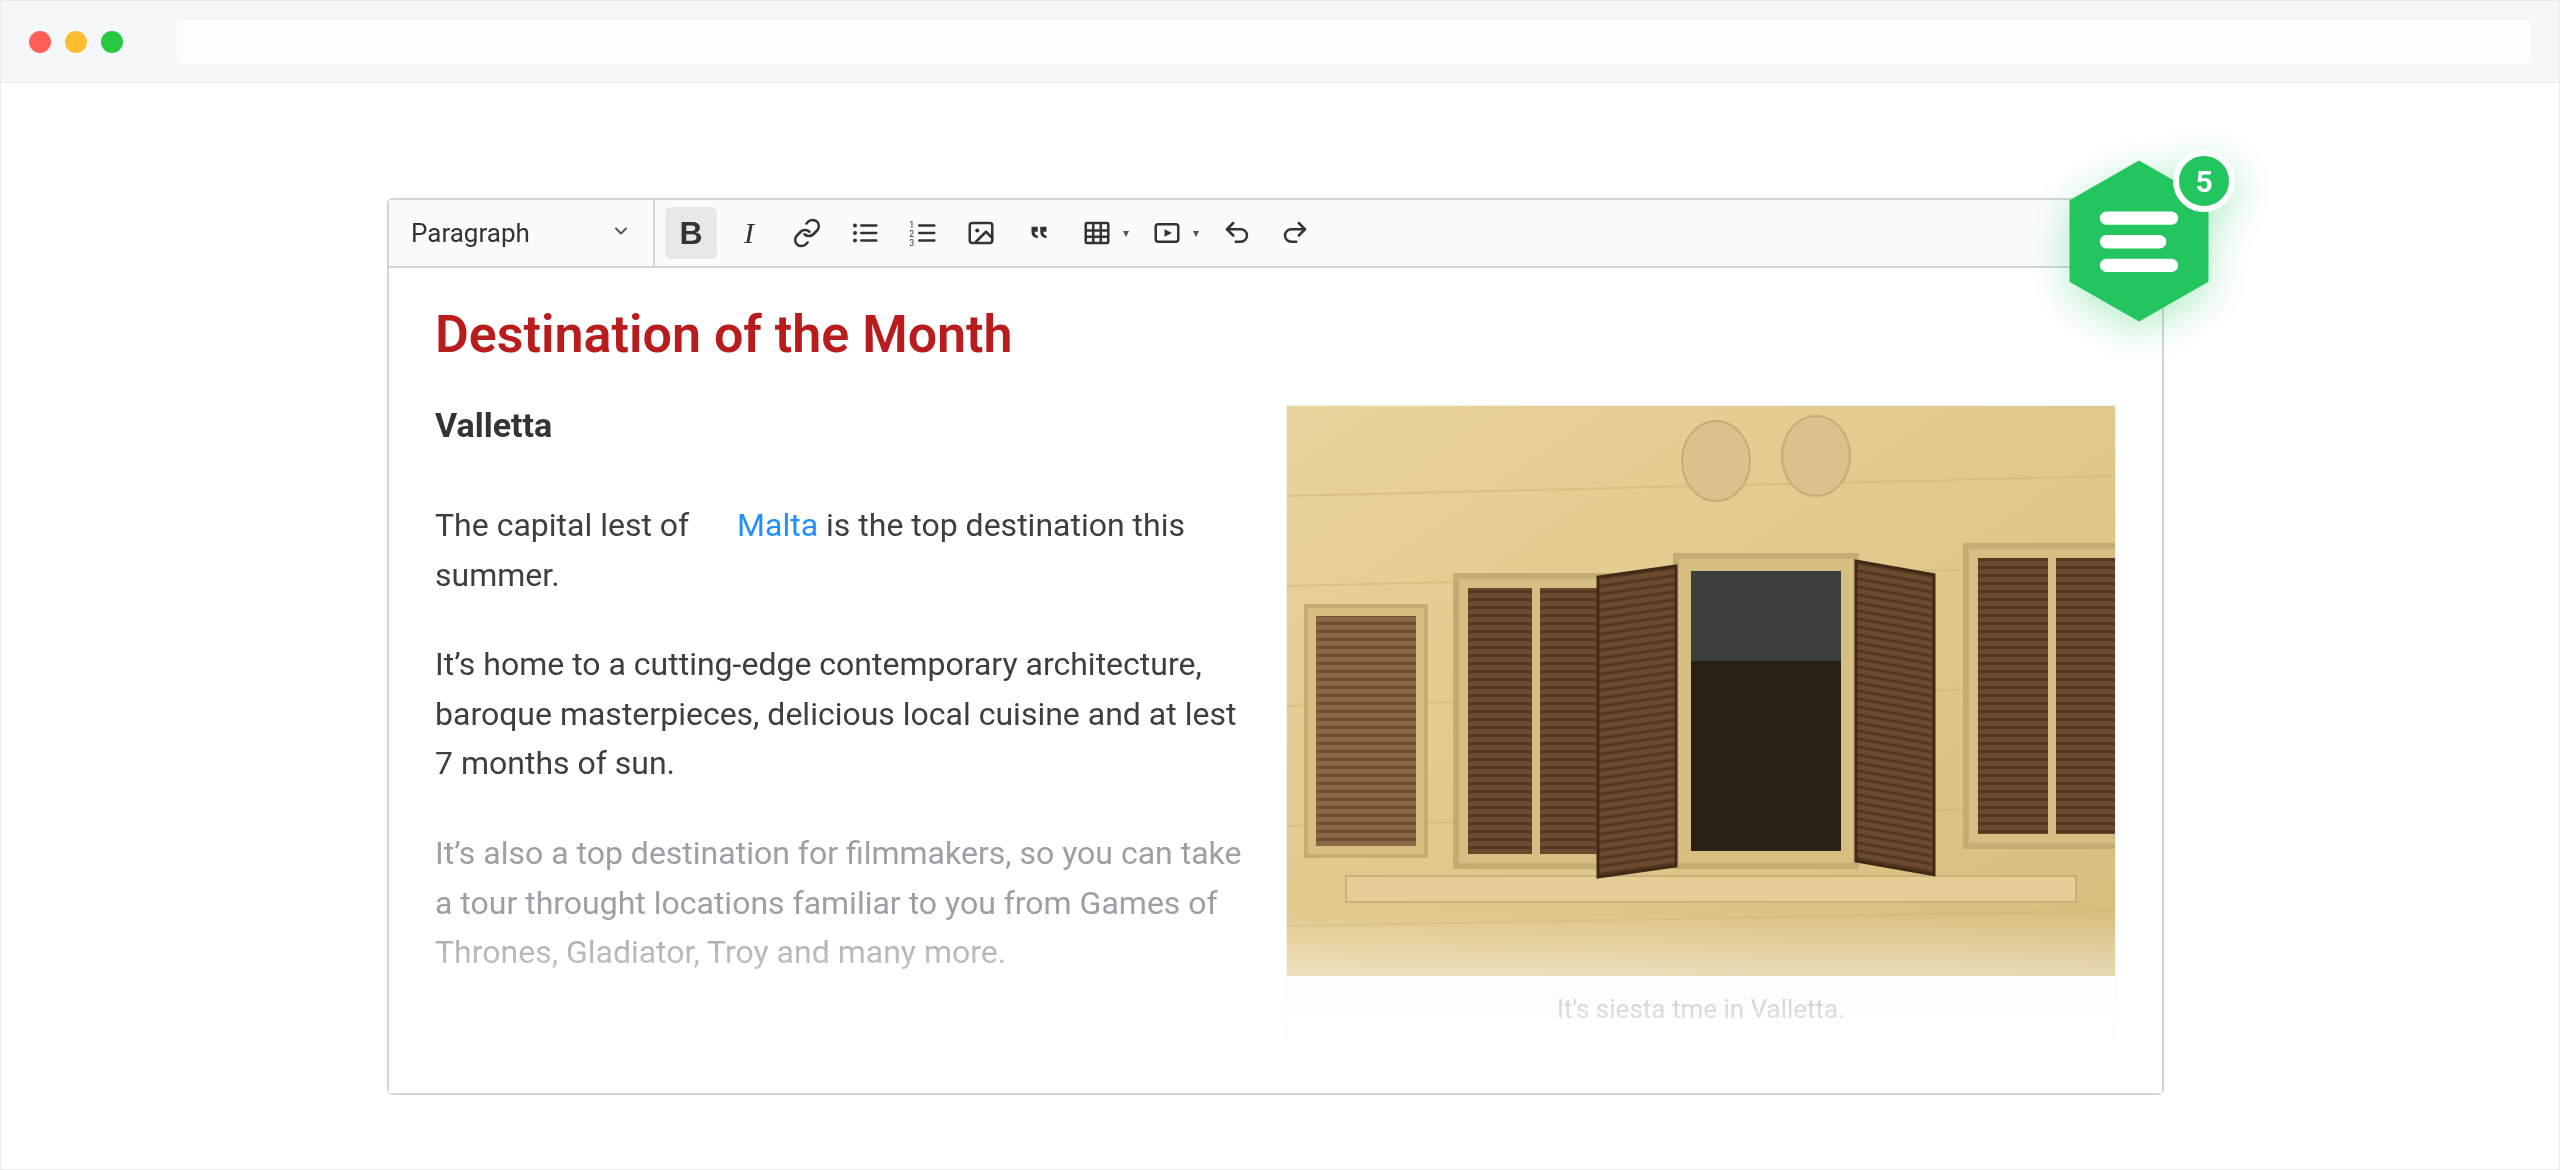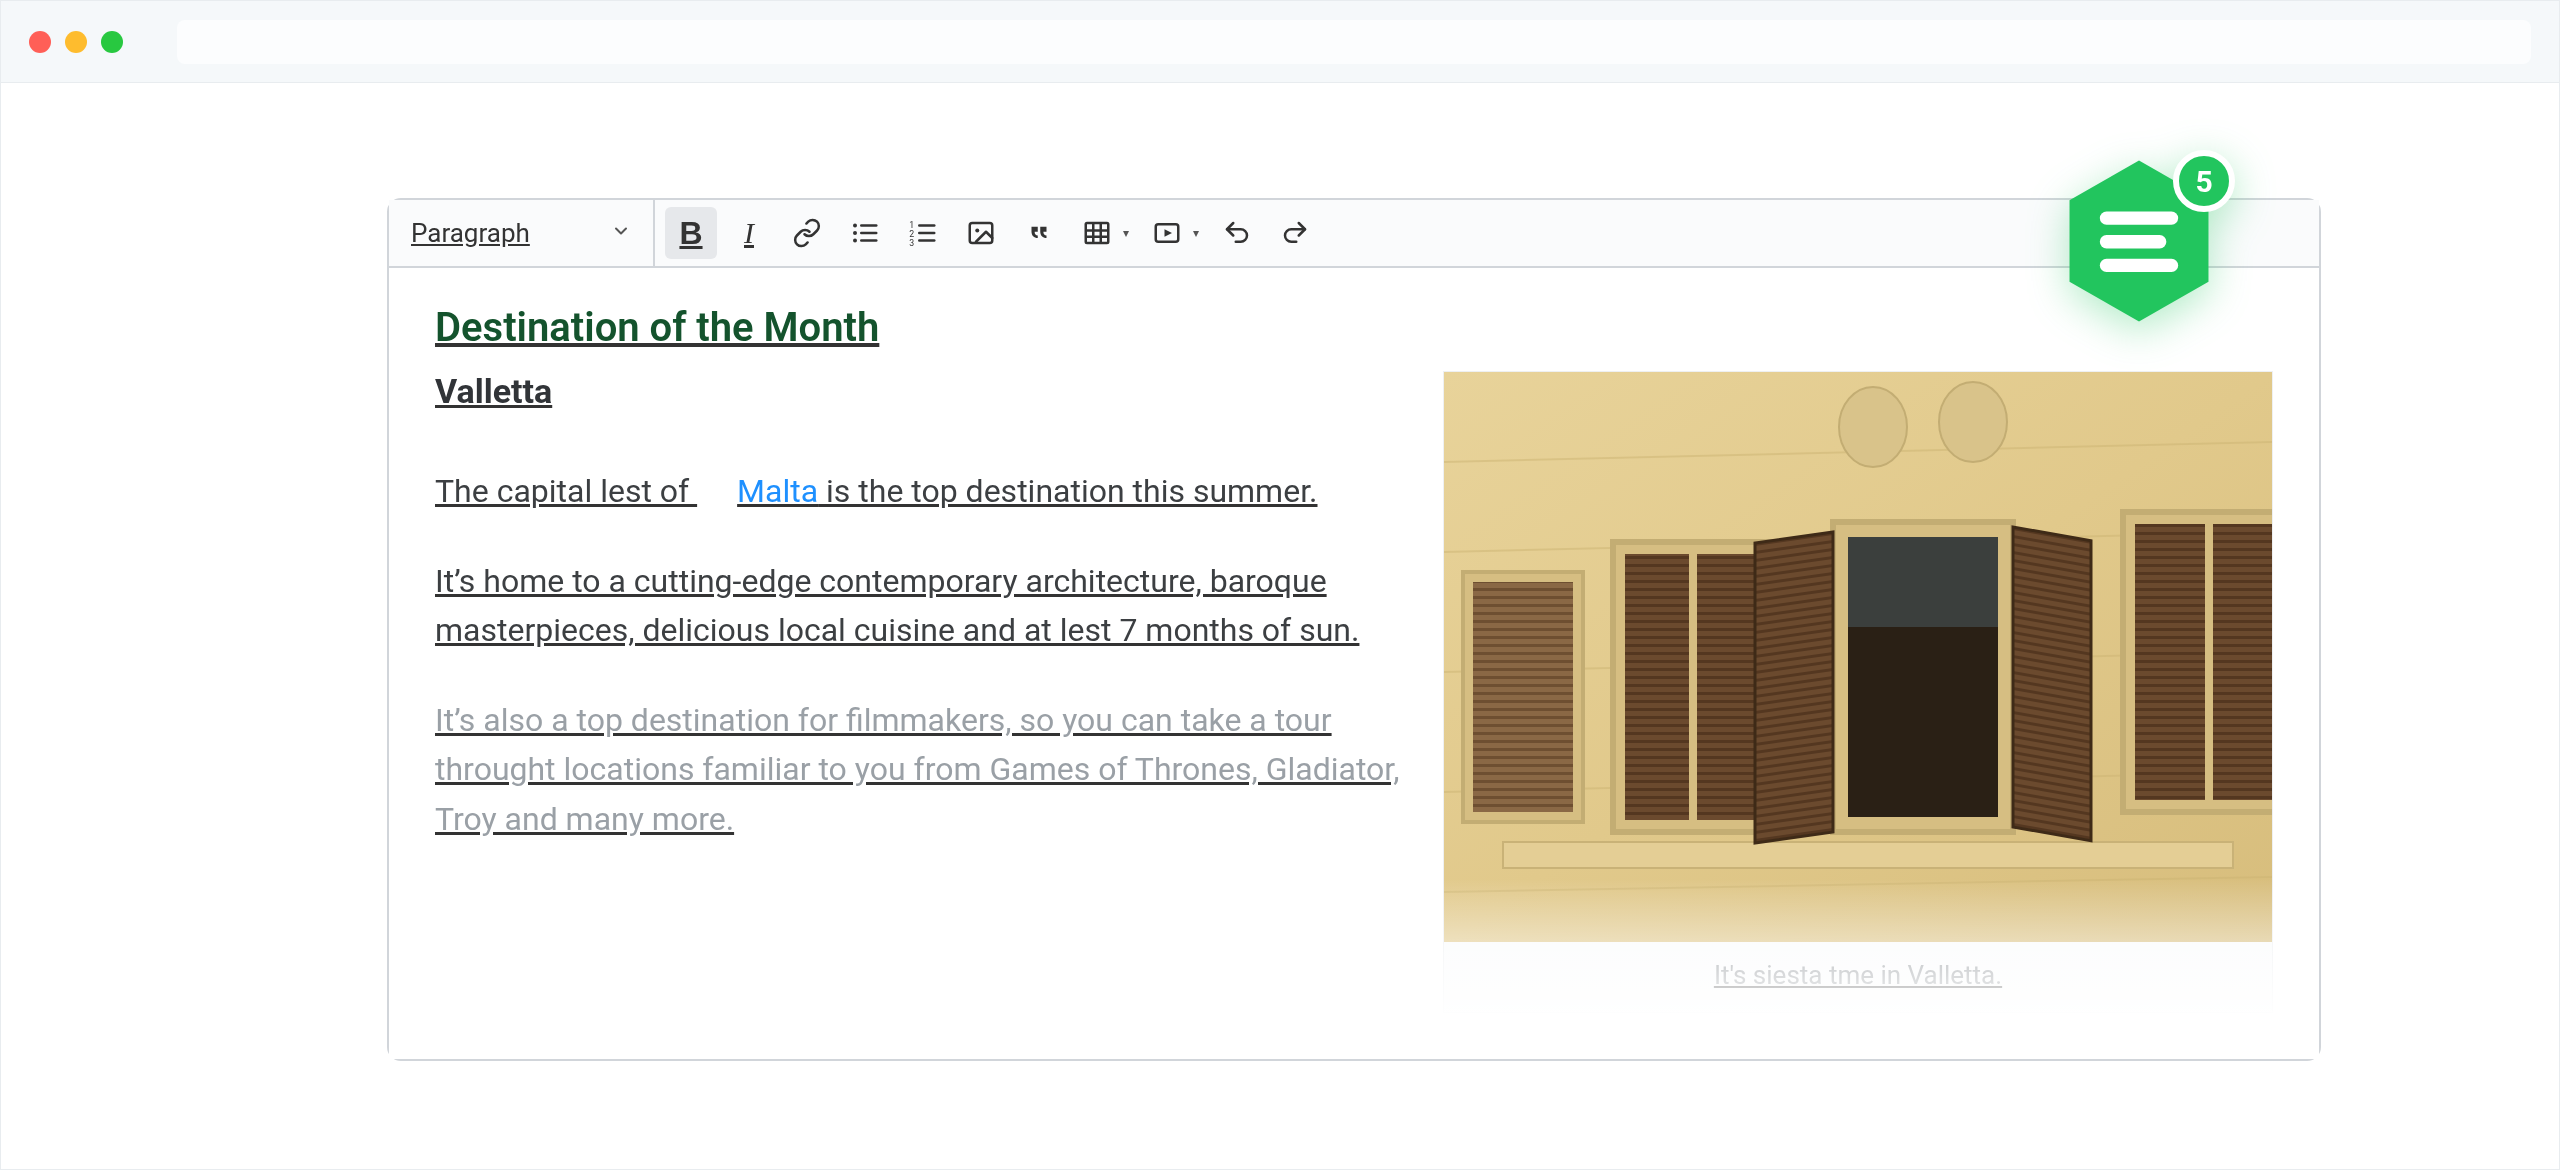--- a/index.html
+++ b/index.html
@@ -40,25 +40,24 @@
     margin-left: 40px;
     background: #fcfdfe;
     border-radius: 8px;
   }
 
   
   .editor-wrap {
     position: absolute;
     left: 386px;
     top: 197px;
-    width: 1934px;
+    width: 1777px;
     border: 2px solid #d1d5da;
-    border-radius: 14px;
+    border-radius: 6px;
     background: #fff;
-    text-decoration: underline;
   }
 
   
   .toolbar {
     display: flex;
     align-items: stretch;
     border-bottom: 2px solid #d1d5da;
     background: #fafbfc;
     height: 68px;
   }
@@ -102,24 +101,24 @@
   }
   .tool-btn .glyph.bold { font-weight: 900; font-family: Arial, sans-serif; font-size: 32px; }
   .tool-btn .glyph.italic { font-style: italic; }
 
   
   .content {
     padding: 36px 46px 46px;
     position: relative;
   }
   .doc-title {
-    font-size: 40px;
+    font-size: 52px;
     font-weight: 600;
-    color: #14532d;
-    margin-bottom: 20px;
+    color: #b91c1c;
+    margin-bottom: 40px;
   }
   .two-col {
     display: flex;
     gap: 40px;
     align-items: flex-start;
   }
   .text-col { flex: 1 1 0; min-width: 0; }
   .fig-col  { width: 830px; flex: none; }
 
   .text-col h3 {

